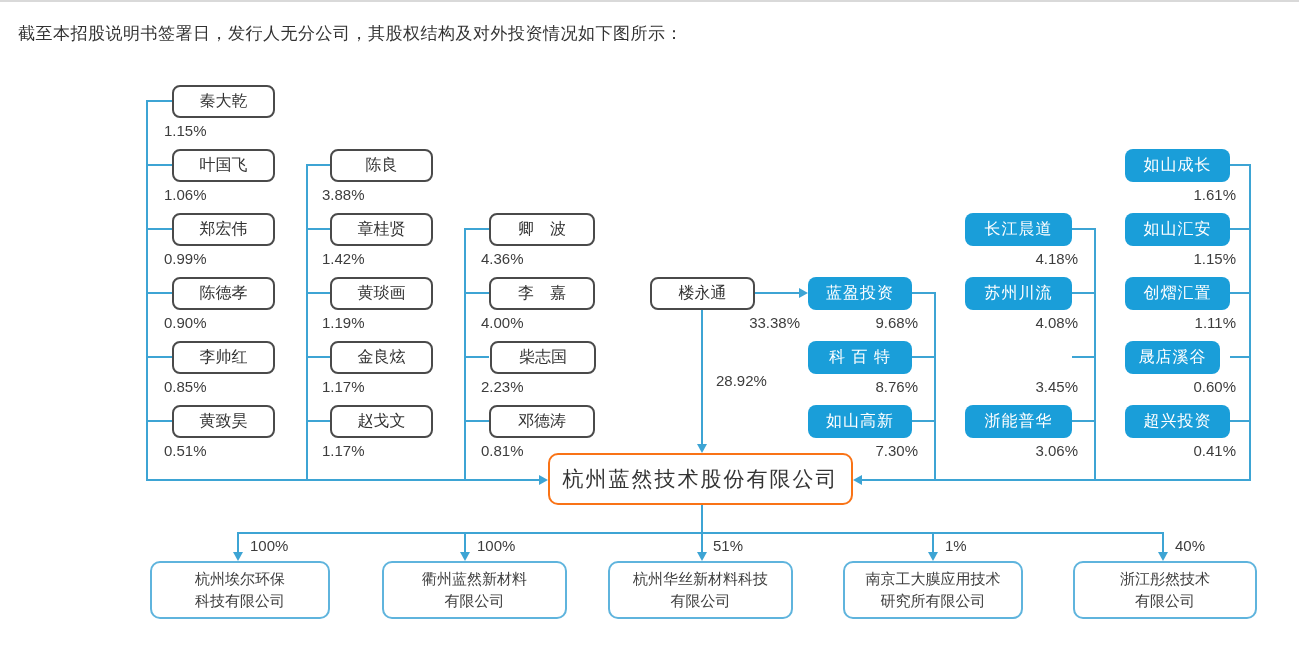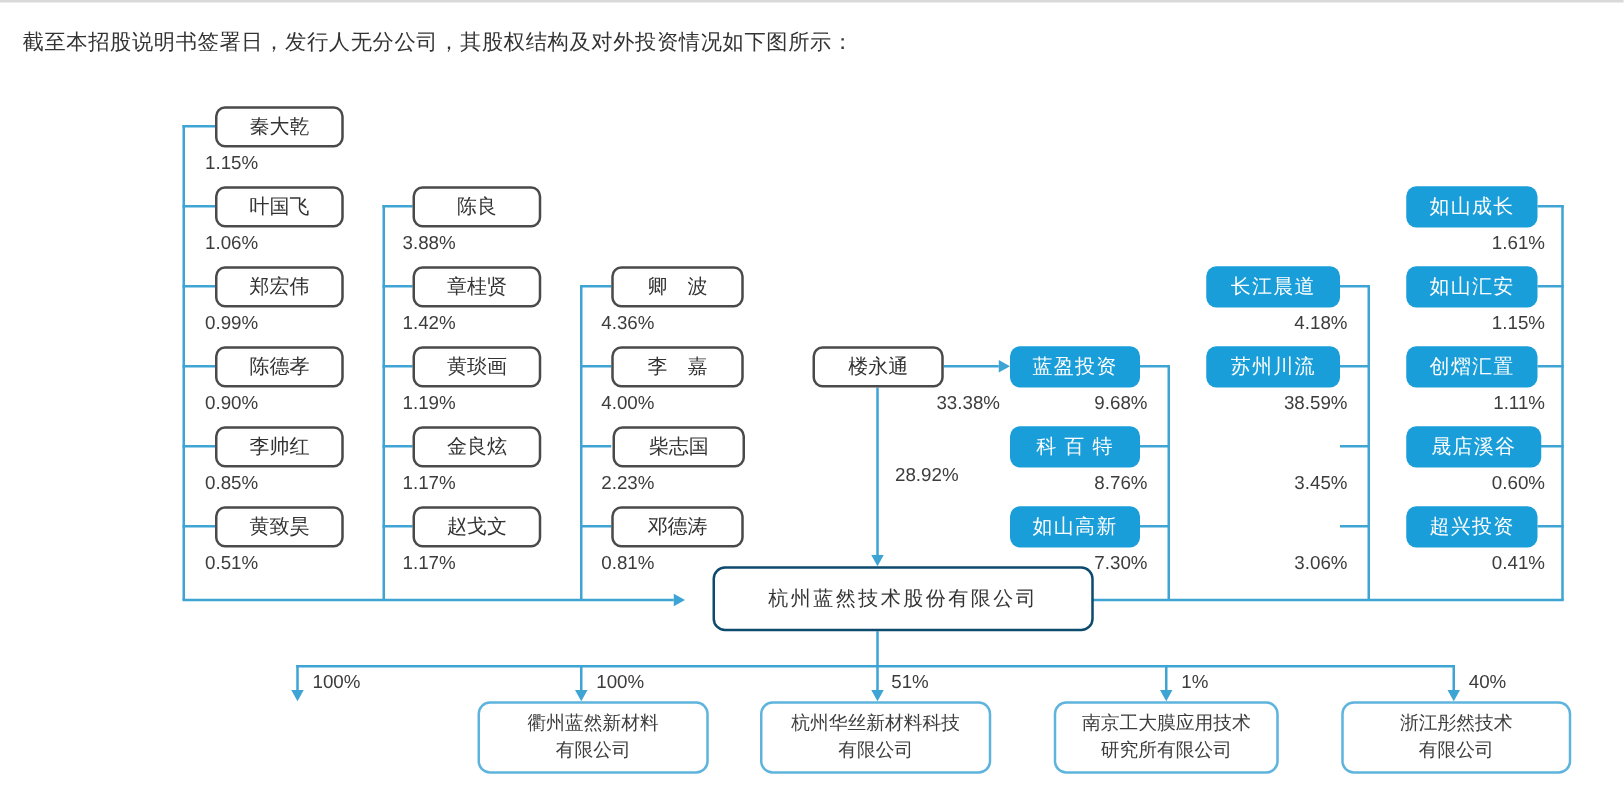--- a/index.html
+++ b/index.html
@@ -32,23 +32,23 @@
     font-size:16px;color:var(--ink);white-space:nowrap;
   }
   .bbox{
     position:absolute;height:33px;
     background:var(--blue);border-radius:8px;
     display:flex;align-items:center;justify-content:center;
     font-size:16px;color:#ffffff;letter-spacing:1px;white-space:nowrap;
   }
   .cbox{
     position:absolute;
-    border:2px solid #0c4a6e;border-radius:10px;background:#fff;
+    border:2px solid #f97316;border-radius:10px;background:#fff;
     display:flex;align-items:center;justify-content:center;
-    font-size:16px;color:var(--ink);letter-spacing:2px;white-space:nowrap;margin-left:22px;
+    font-size:21px;color:var(--ink);letter-spacing:2px;white-space:nowrap;
   }
   .sbox{
     position:absolute;height:58px;
     border:2px solid #5fb4dd;border-radius:10px;background:#fff;
     display:flex;flex-direction:column;align-items:center;justify-content:center;
     font-size:15px;color:var(--pct);line-height:1.45;text-align:center;white-space:nowrap;
   }
   .pct{
     position:absolute;font-size:15px;color:var(--pct);white-space:nowrap;
   }
@@ -212,55 +212,62 @@
     </div>
   <div class="pct r" style="left:808px;top:442px;width:110px">7.30%</div>
 
   <div class="bbox" style="left:965px;top:213px;width:107px">
       <span>长江晨道</span>
     </div>
   <div class="pct r" style="left:965px;top:250px;width:113px">4.18%</div>
   <div class="bbox" style="left:965px;top:277px;width:107px">
       <span>苏州川流</span>
     </div>
-  <div class="pct r" style="left:965px;top:314px;width:113px">38.59%</div>
+  <div class="pct r" style="left:965px;top:314px;width:113px">4.08%</div>
   <div class="pct r" style="left:965px;top:378px;width:113px">3.45%</div>
+  <div class="bbox" style="left:965px;top:405px;width:107px">
+      <span>浙能普华</span>
+    </div>
   <div class="pct r" style="left:965px;top:442px;width:113px">3.06%</div>
 
   <div class="bbox" style="left:1125px;top:149px;width:105px">
       <span>如山成长</span>
     </div>
   <div class="pct r" style="left:1125px;top:186px;width:111px">1.61%</div>
   <div class="bbox" style="left:1125px;top:213px;width:105px">
       <span>如山汇安</span>
     </div>
   <div class="pct r" style="left:1125px;top:250px;width:111px">1.15%</div>
   <div class="bbox" style="left:1125px;top:277px;width:105px">
       <span>创熠汇置</span>
     </div>
   <div class="pct r" style="left:1125px;top:314px;width:111px">1.11%</div>
-  <div class="bbox" style="left:1125px;top:341px;width:108px">
+  <div class="bbox" style="left:1125px;top:341px;width:95px">
       <span>晟店溪谷</span>
     </div>
   <div class="pct r" style="left:1125px;top:378px;width:111px">0.60%</div>
   <div class="bbox" style="left:1125px;top:405px;width:105px">
       <span>超兴投资</span>
     </div>
   <div class="pct r" style="left:1125px;top:442px;width:111px">0.41%</div>
 
   <div class="cbox" style="left:548px;top:453px;width:305px;height:52px">
       <span>杭州蓝然技术股份有限公司</span>
     </div>
 
   <div class="pct" style="left:250px;top:537px">100%</div>
   <div class="pct" style="left:477px;top:537px">100%</div>
   <div class="pct" style="left:713px;top:537px">51%</div>
   <div class="pct" style="left:945px;top:537px">1%</div>
   <div class="pct" style="left:1175px;top:537px">40%</div>
 
+  <div class="sbox" style="left:150px;top:561px;width:180px">
+    <span>杭州埃尔环保</span>
+    <span>科技有限公司</span>
+  </div>
   <div class="sbox" style="left:382px;top:561px;width:185px">
     <span>衢州蓝然新材料</span>
     <span>有限公司</span>
   </div>
   <div class="sbox" style="left:608px;top:561px;width:185px">
     <span>杭州华丝新材料科技</span>
     <span>有限公司</span>
   </div>
   <div class="sbox" style="left:843px;top:561px;width:180px">
     <span>南京工大膜应用技术</span>

